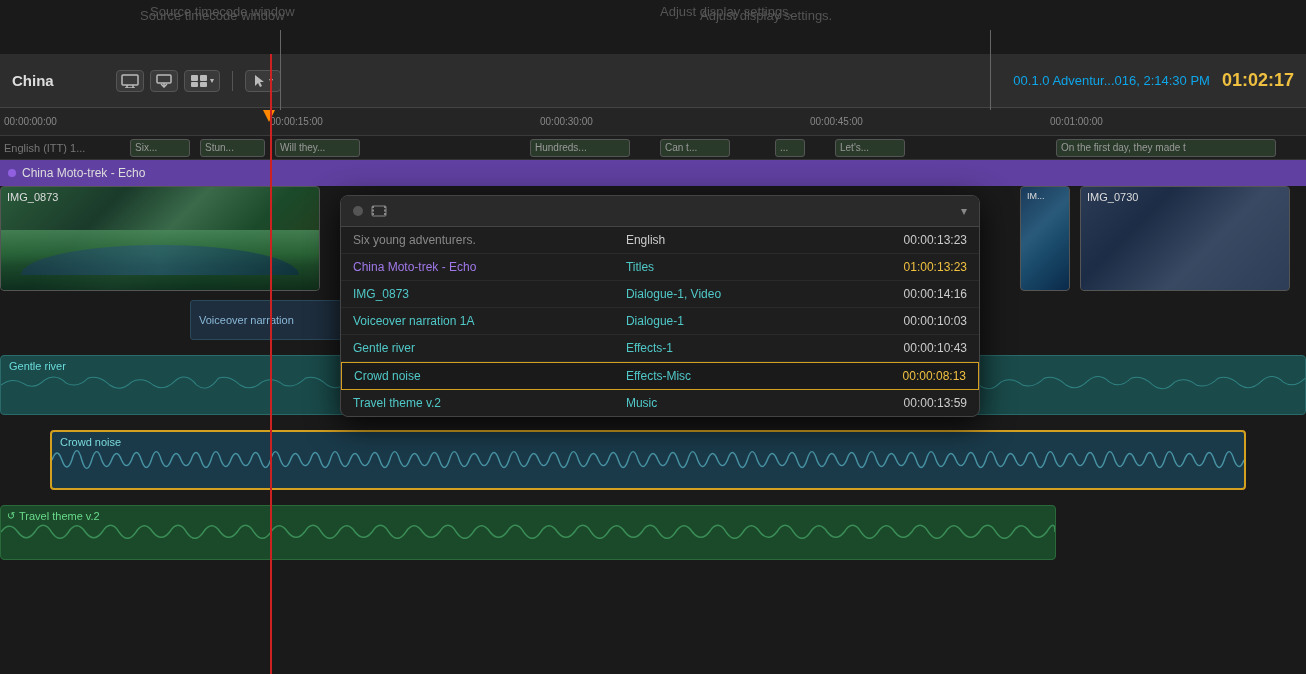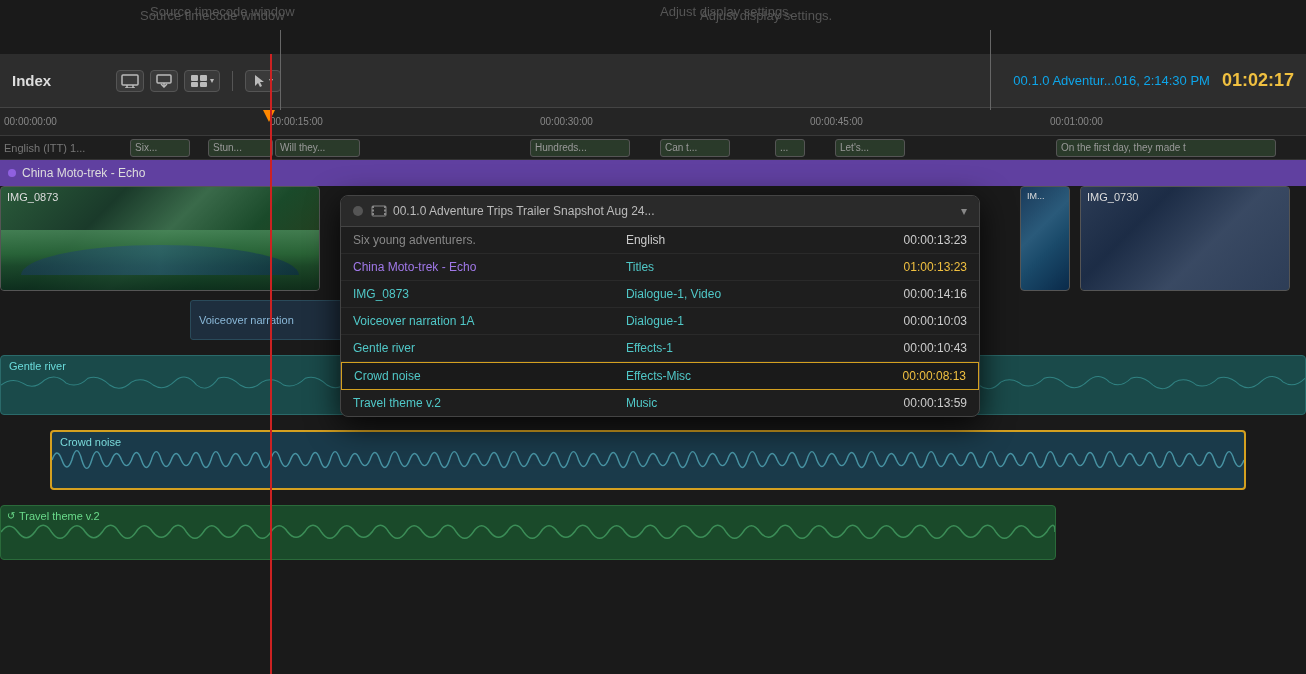--- a/index.html
+++ b/index.html
@@ -360,21 +360,21 @@
 </div>
 
 <div style="position:absolute; top:4px; left:150px; font-size:13px; color:#555; z-index:50; white-space:nowrap;">Source timecode window</div>
 <div style="position:absolute; top:4px; left:660px; font-size:13px; color:#555; z-index:50; white-space:nowrap;">Adjust display settings.</div>
 
 <div style="position:absolute; left:280px; top:30px; width:1px; height:80px; background:#666; z-index:50;"></div>
 
 <div style="position:absolute; left:990px; top:30px; width:1px; height:80px; background:#666; z-index:50;"></div>
 
 <div class="toolbar">
-  <span class="toolbar-title">Index</span>
+  <span class="toolbar-title">China</span>
 
   <div class="toolbar-icons">
     <div class="toolbar-icon-btn">
       <svg width="18" height="14" viewBox="0 0 18 14">
         <rect x="1" y="1" width="16" height="10" rx="1" fill="none" stroke="#bbb" stroke-width="1.5"></rect>
         <line x1="6" y1="11" x2="6" y2="14" stroke="#bbb" stroke-width="1.5"></line>
         <line x1="12" y1="11" x2="12" y2="14" stroke="#bbb" stroke-width="1.5"></line>
         <line x1="4" y1="14" x2="14" y2="14" stroke="#bbb" stroke-width="1.5"></line>
       </svg>
     </div>
@@ -421,21 +421,21 @@
   <div style="position:absolute; left:263px; top:2px;">
     <div style="width:0; height:0; border-left:6px solid transparent; border-right:6px solid transparent; border-top:12px solid #ff8800;"></div>
   </div>
 </div>
 
 <div class="subtitle-track">
   <span style="position:absolute; left:4px; font-size:11px; color:#777; white-space:nowrap;">English (ITT)  1...</span>
   <div class="subtitle-segment" style="left:130px; width:60px;">
       <span>Six...</span>
     </div>
-  <div class="subtitle-segment" style="left:208px; width:65px;">
+  <div class="subtitle-segment" style="left:200px; width:65px;">
       <span>Stun...</span>
     </div>
   <div class="subtitle-segment" style="left:275px; width:85px;">
       <span>Will they...</span>
     </div>
   <div class="subtitle-segment" style="left:530px; width:100px;">
       <span>Hundreds...</span>
     </div>
   <div class="subtitle-segment" style="left:660px; width:70px;">
       <span>Can t...</span>
@@ -516,21 +516,20 @@
 
       <svg width="16" height="12" viewBox="0 0 16 12">
         <rect x="1" y="1" width="14" height="10" rx="1" fill="none" stroke="#888" stroke-width="1"></rect>
         <rect x="1" y="1" width="2" height="2" fill="#888"></rect>
         <rect x="1" y="4.5" width="2" height="2" fill="#888"></rect>
         <rect x="1" y="8" width="2" height="2" fill="#888"></rect>
         <rect x="13" y="1" width="2" height="2" fill="#888"></rect>
         <rect x="13" y="4.5" width="2" height="2" fill="#888"></rect>
         <rect x="13" y="8" width="2" height="2" fill="#888"></rect>
       </svg>
-      <span>00.1.0 Adventure Trips Trailer Snapshot Aug 24...</span>
     </div>
     <span class="popup-chevron">▾</span>
   </div>
   <div class="popup-table">
 
     <div class="popup-row">
       <span class="popup-col-name name-gray">Six young adventurers.</span>
       <span class="popup-col-role time-normal">English</span>
       <span class="popup-col-time time-normal">00:00:13:23</span>
     </div>

